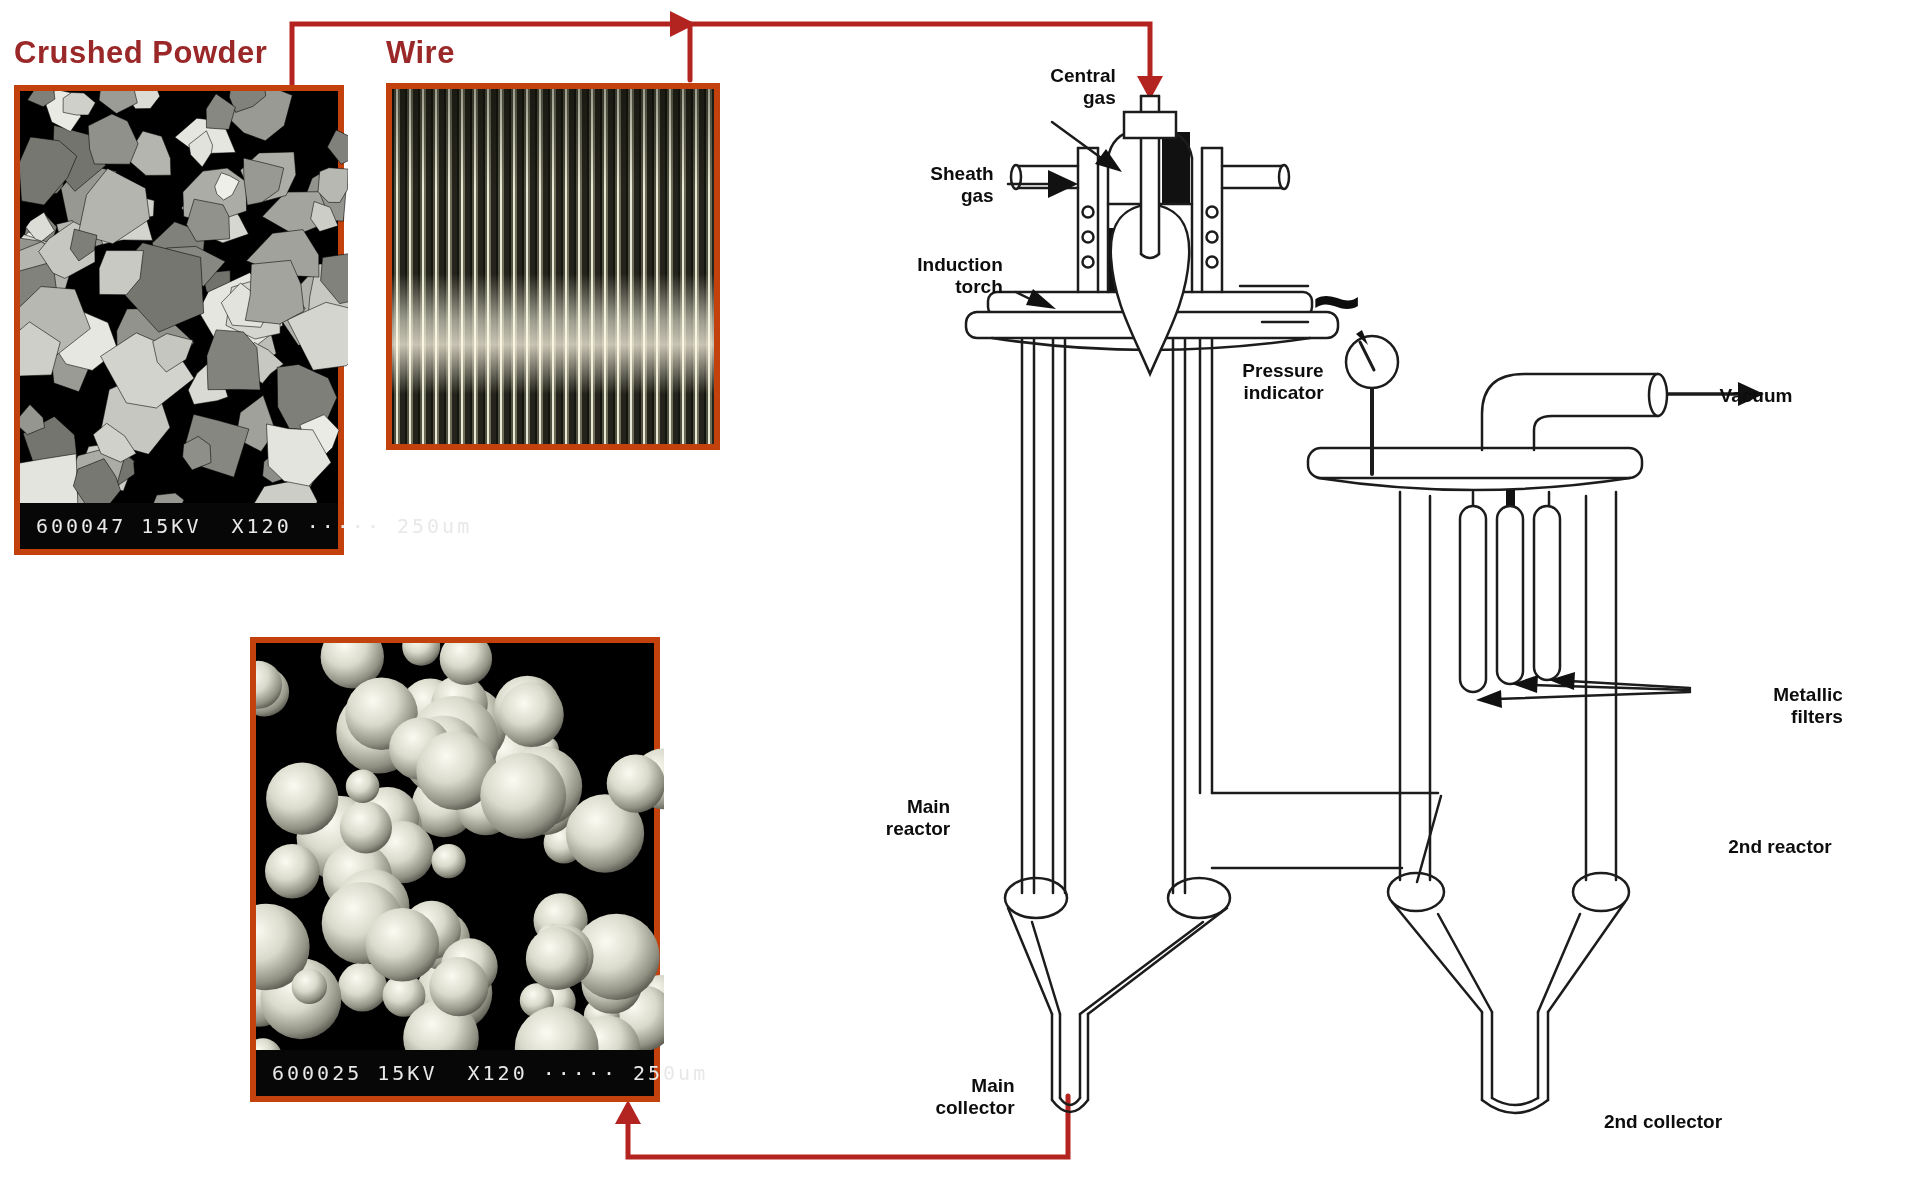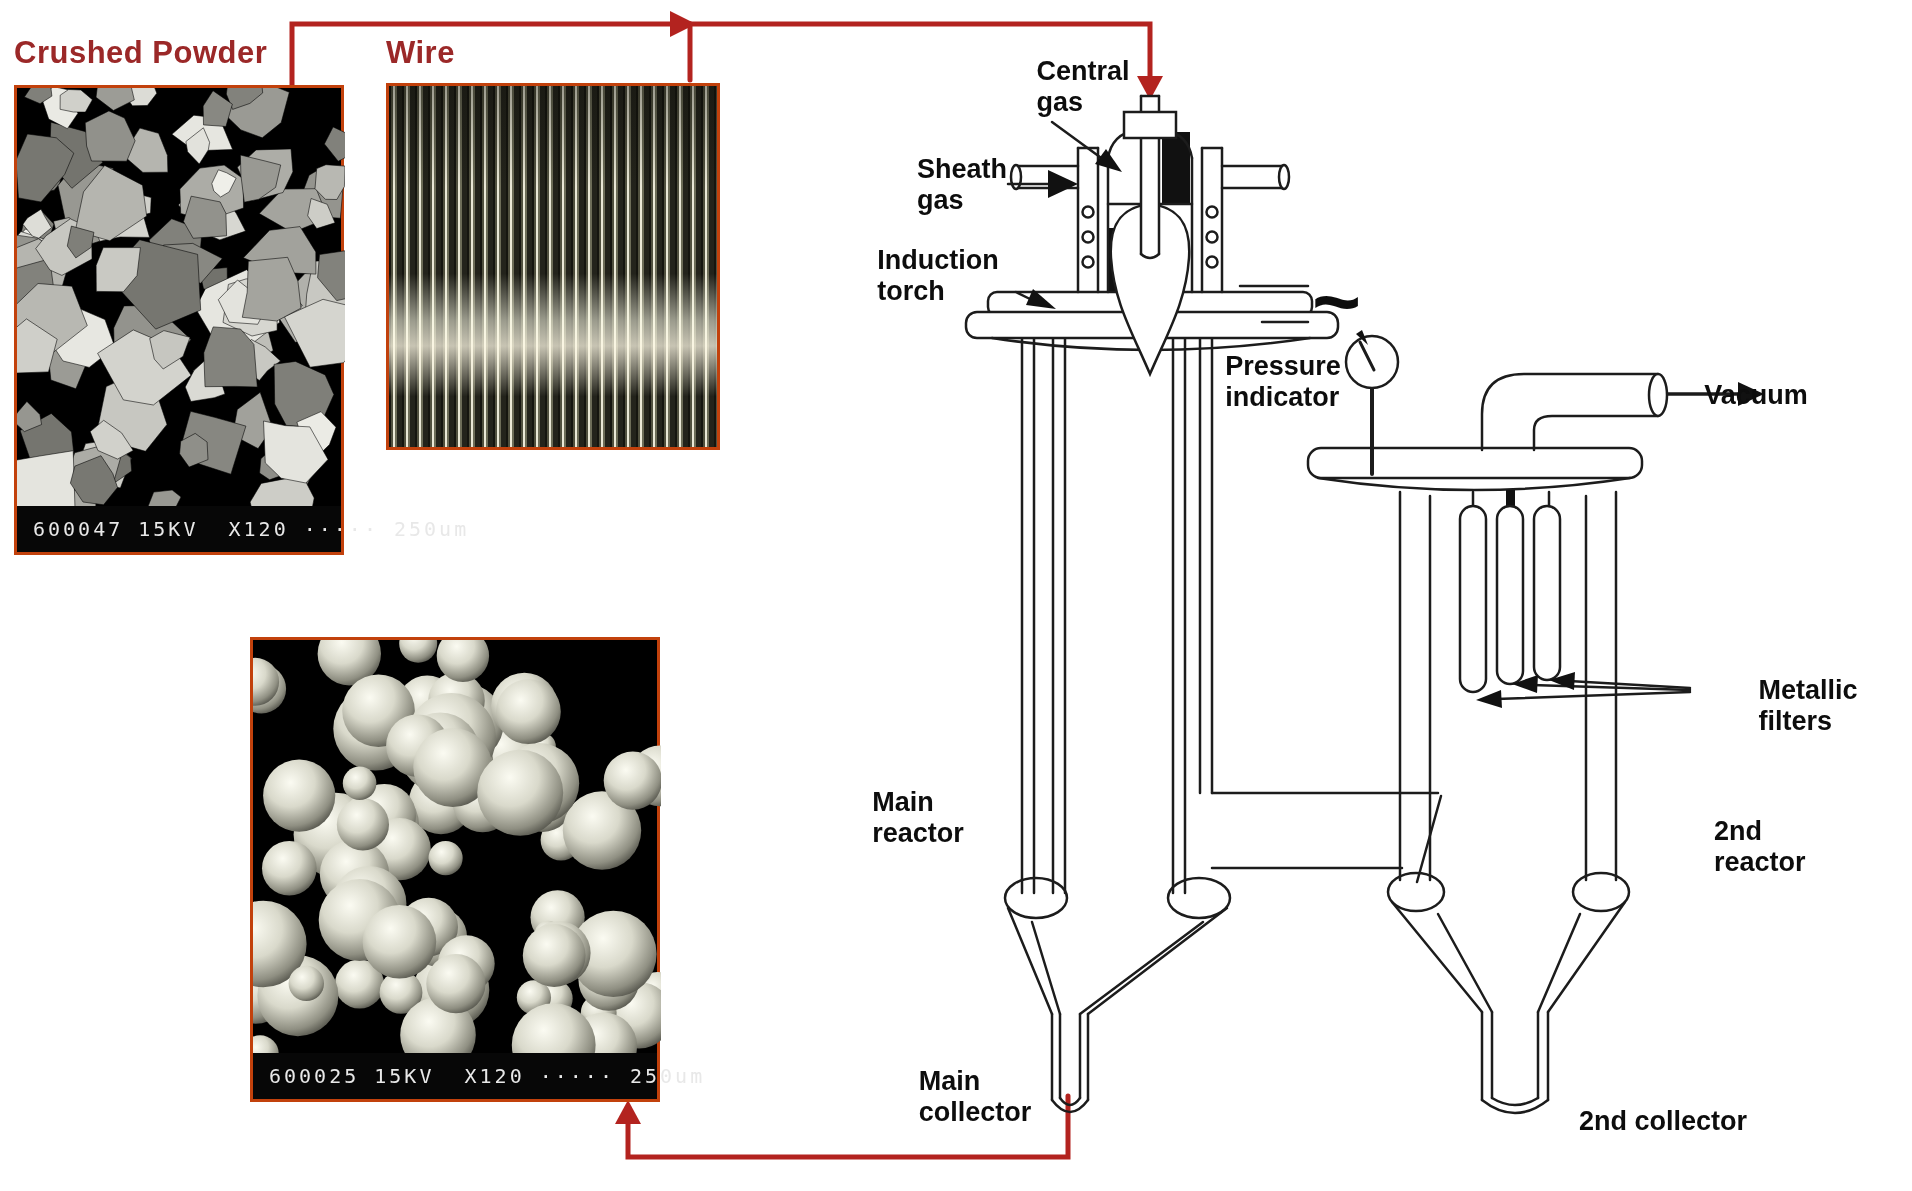--- a/index.html
+++ b/index.html
@@ -1,31 +1,31 @@
 <!DOCTYPE html>
 <html><head>
 <meta charset="utf-8">
 <style>
   html,body{margin:0;padding:0;background:#ffffff;}
   #figure{position:relative;width:1912px;height:1191px;background:#ffffff;overflow:hidden;
           font-family:"Liberation Sans", sans-serif;}
   .sem-title{position:absolute;font-weight:bold;font-size:31px;color:#9b2828;letter-spacing:0.5px;margin-top:7px;}
-  .sem-img{position:absolute;background:#000;border:3px solid #c2410c;box-sizing:border-box;}
+  .sem-img{position:absolute;background:#000;border:6px solid #c2410c;box-sizing:border-box;}
   .sem-footer{position:absolute;left:0;right:0;bottom:0;height:46px;background:#070707;color:#e8e8e8;
               font-family:"DejaVu Sans Mono", monospace;font-size:20px;line-height:46px;
               letter-spacing:3px;padding-left:16px;white-space:pre;}
   .sem-canvas{position:absolute;left:0;top:0;}
   #wire-img{background:
       linear-gradient(180deg, rgba(10,10,6,0.35), rgba(10,10,6,0) 28%),
       repeating-linear-gradient(90deg,#15150f 0 2px,#50503e 2px 4px,#eae8d6 4px 6px,#6d6d58 6px 8px,#23231b 8px 13px);}
   #wire-img::after{content:"";position:absolute;inset:0;
       background:linear-gradient(180deg, rgba(255,255,240,0) 52%, rgba(255,255,235,0.55) 65%,
                  rgba(255,250,230,0.75) 72%, rgba(255,255,240,0) 86%);}
-  .diagram-label{position:absolute;transform:translate(-50%,-50%);text-align:left;
-      font-weight:bold;font-size:27px;color:#0d0d0d;white-space:pre-line;line-height:1.16;}
+  .diagram-label{position:absolute;transform:translate(-50%,-50%);text-align:right;
+      font-weight:bold;font-size:19px;color:#0d0d0d;white-space:pre-line;line-height:1.16;}
   #schematic{position:absolute;left:0;top:0;}
 </style>
 </head>
 <body>
 
 <div id="figure">
 
   <svg id="schematic" width="1912" height="1191" viewBox="0 0 1912 1191">
     <g stroke="#1c1c1c" stroke-width="2.5" fill="none" stroke-linecap="round">
 
@@ -380,21 +380,21 @@
         <circle cx="36.3" cy="228.3" r="27.3" fill="url(#sphG)"></circle>
         <circle cx="202.9" cy="343.7" r="29.6" fill="url(#sphG)"></circle>
       </svg>
     <div class="sem-footer">600025 15KV  X120 ····· 250um</div>
   </div>
 
   <div class="diagram-label" style="left:1083px;top:87px">Central
 gas</div>
   <div class="diagram-label" style="left:962px;top:185px">Sheath
 gas</div>
-  <div class="diagram-label" style="left:938px;top:276px">Induction
+  <div class="diagram-label" style="left:960px;top:276px">Induction
 torch</div>
   <div class="diagram-label" style="left:1283px;top:382px">Pressure
 indicator</div>
   <div class="diagram-label" style="left:1756px;top:396px">Vacuum</div>
   <div class="diagram-label" style="left:1808px;top:706px">Metallic
 filters</div>
   <div class="diagram-label" style="left:918px;top:818px">Main
 reactor</div>
   <div class="diagram-label" style="left:975px;top:1097px">Main
 collector</div>

